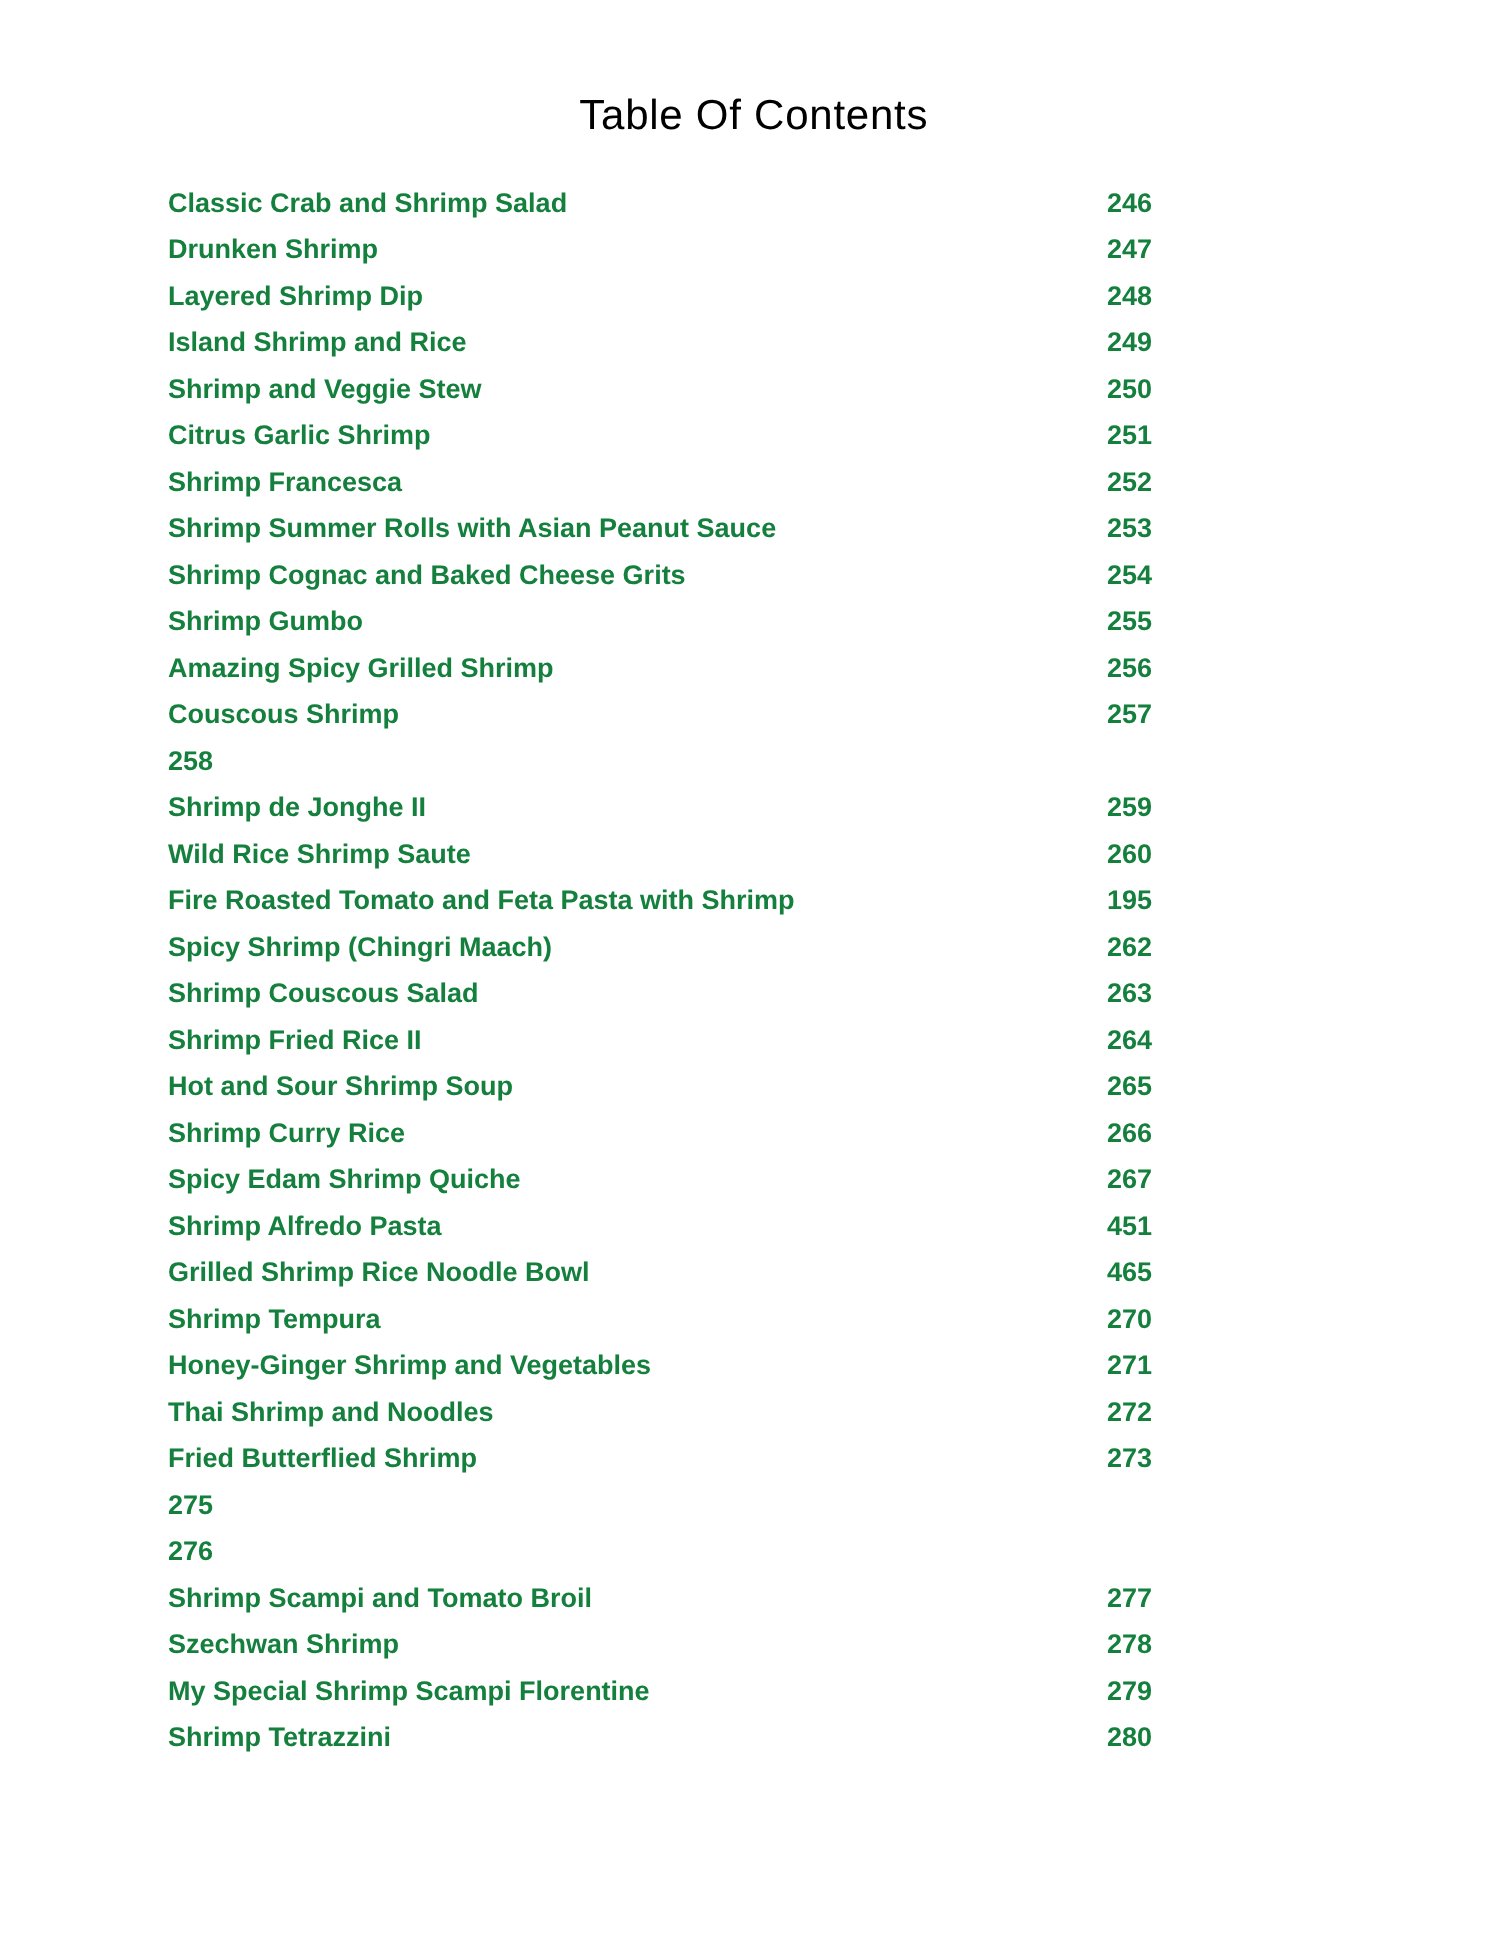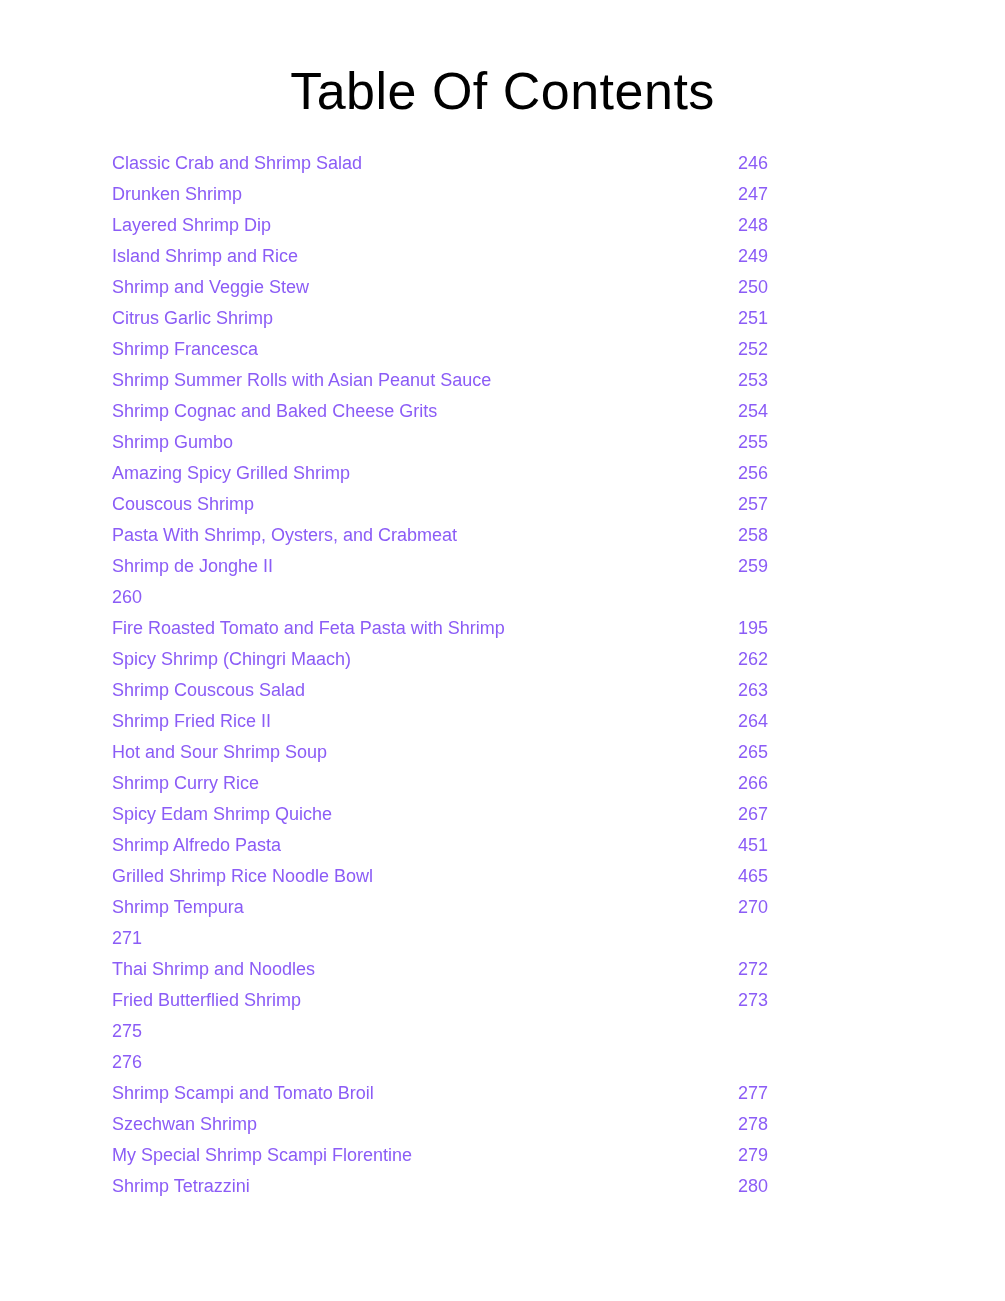--- a/index.html
+++ b/index.html
@@ -16,37 +16,38 @@
   }
   .page {
     width: 1005px;
     height: 1301px;
     background: #ffffff;
     box-sizing: border-box;
   }
   .title {
     margin: 61px 0 0 0;
     padding: 0;
-    font-size: 52px;
+    font-size: 28px;
     font-weight: 400;
     letter-spacing: 0.5px;
     text-align: center;
     color: #000000;
   }
   .toc-list {
     margin-top: 27px;
     padding-left: 112px;
     padding-right: 100px;
   }
   .toc-row {
     display: flex;
     align-items: center;
     line-height: 31px;
     font-size: 18px;
-    color: #8b5cf6;
+    color: #15803d;
+    font-weight: bold;
   }
   .entry-title {
     width: 626px;
     flex: 0 0 626px;
     white-space: nowrap;
     overflow: hidden;
   }
   .entry-page {
     white-space: nowrap;
   }
@@ -99,28 +100,28 @@
       </div>
       <div class="toc-row">
         <span class="entry-title">Amazing Spicy Grilled Shrimp</span>
         <span class="entry-page">256</span>
       </div>
       <div class="toc-row">
         <span class="entry-title">Couscous Shrimp</span>
         <span class="entry-page">257</span>
       </div>
       <div class="toc-row">
-        <span class="entry-title">Pasta With Shrimp, Oysters, and Crabmeat</span>
         <span class="entry-page">258</span>
       </div>
       <div class="toc-row">
         <span class="entry-title">Shrimp de Jonghe II</span>
         <span class="entry-page">259</span>
       </div>
       <div class="toc-row">
+        <span class="entry-title">Wild Rice Shrimp Saute</span>
         <span class="entry-page">260</span>
       </div>
       <div class="toc-row">
         <span class="entry-title">Fire Roasted Tomato and Feta Pasta with Shrimp</span>
         <span class="entry-page">195</span>
       </div>
       <div class="toc-row">
         <span class="entry-title">Spicy Shrimp (Chingri Maach)</span>
         <span class="entry-page">262</span>
       </div>
@@ -150,20 +151,21 @@
       </div>
       <div class="toc-row">
         <span class="entry-title">Grilled Shrimp Rice Noodle Bowl</span>
         <span class="entry-page">465</span>
       </div>
       <div class="toc-row">
         <span class="entry-title">Shrimp Tempura</span>
         <span class="entry-page">270</span>
       </div>
       <div class="toc-row">
+        <span class="entry-title">Honey-Ginger Shrimp and Vegetables</span>
         <span class="entry-page">271</span>
       </div>
       <div class="toc-row">
         <span class="entry-title">Thai Shrimp and Noodles</span>
         <span class="entry-page">272</span>
       </div>
       <div class="toc-row">
         <span class="entry-title">Fried Butterflied Shrimp</span>
         <span class="entry-page">273</span>
       </div>

